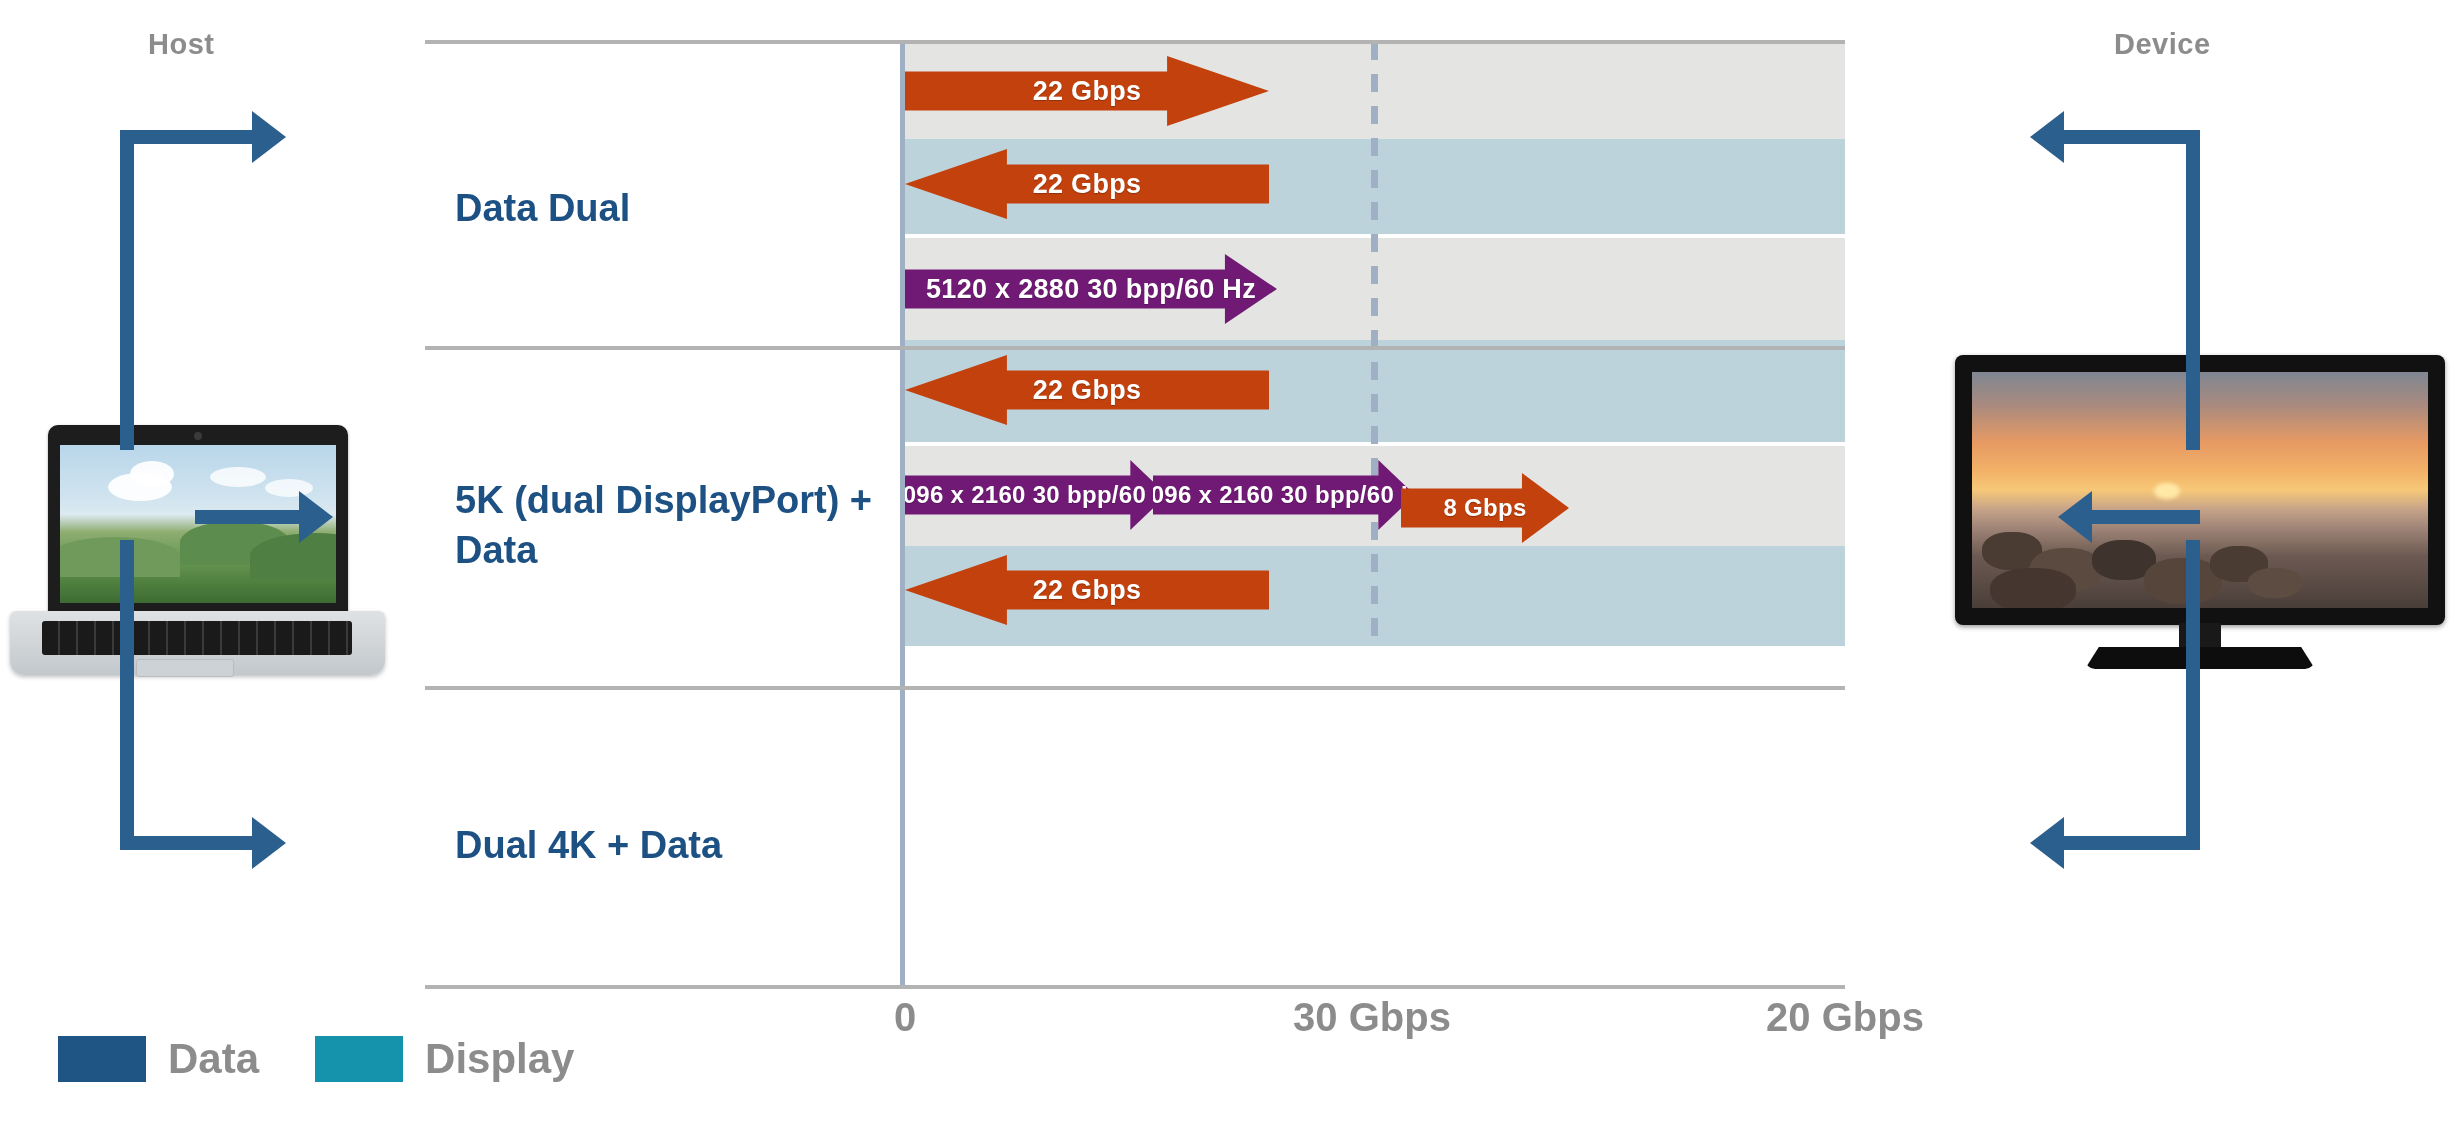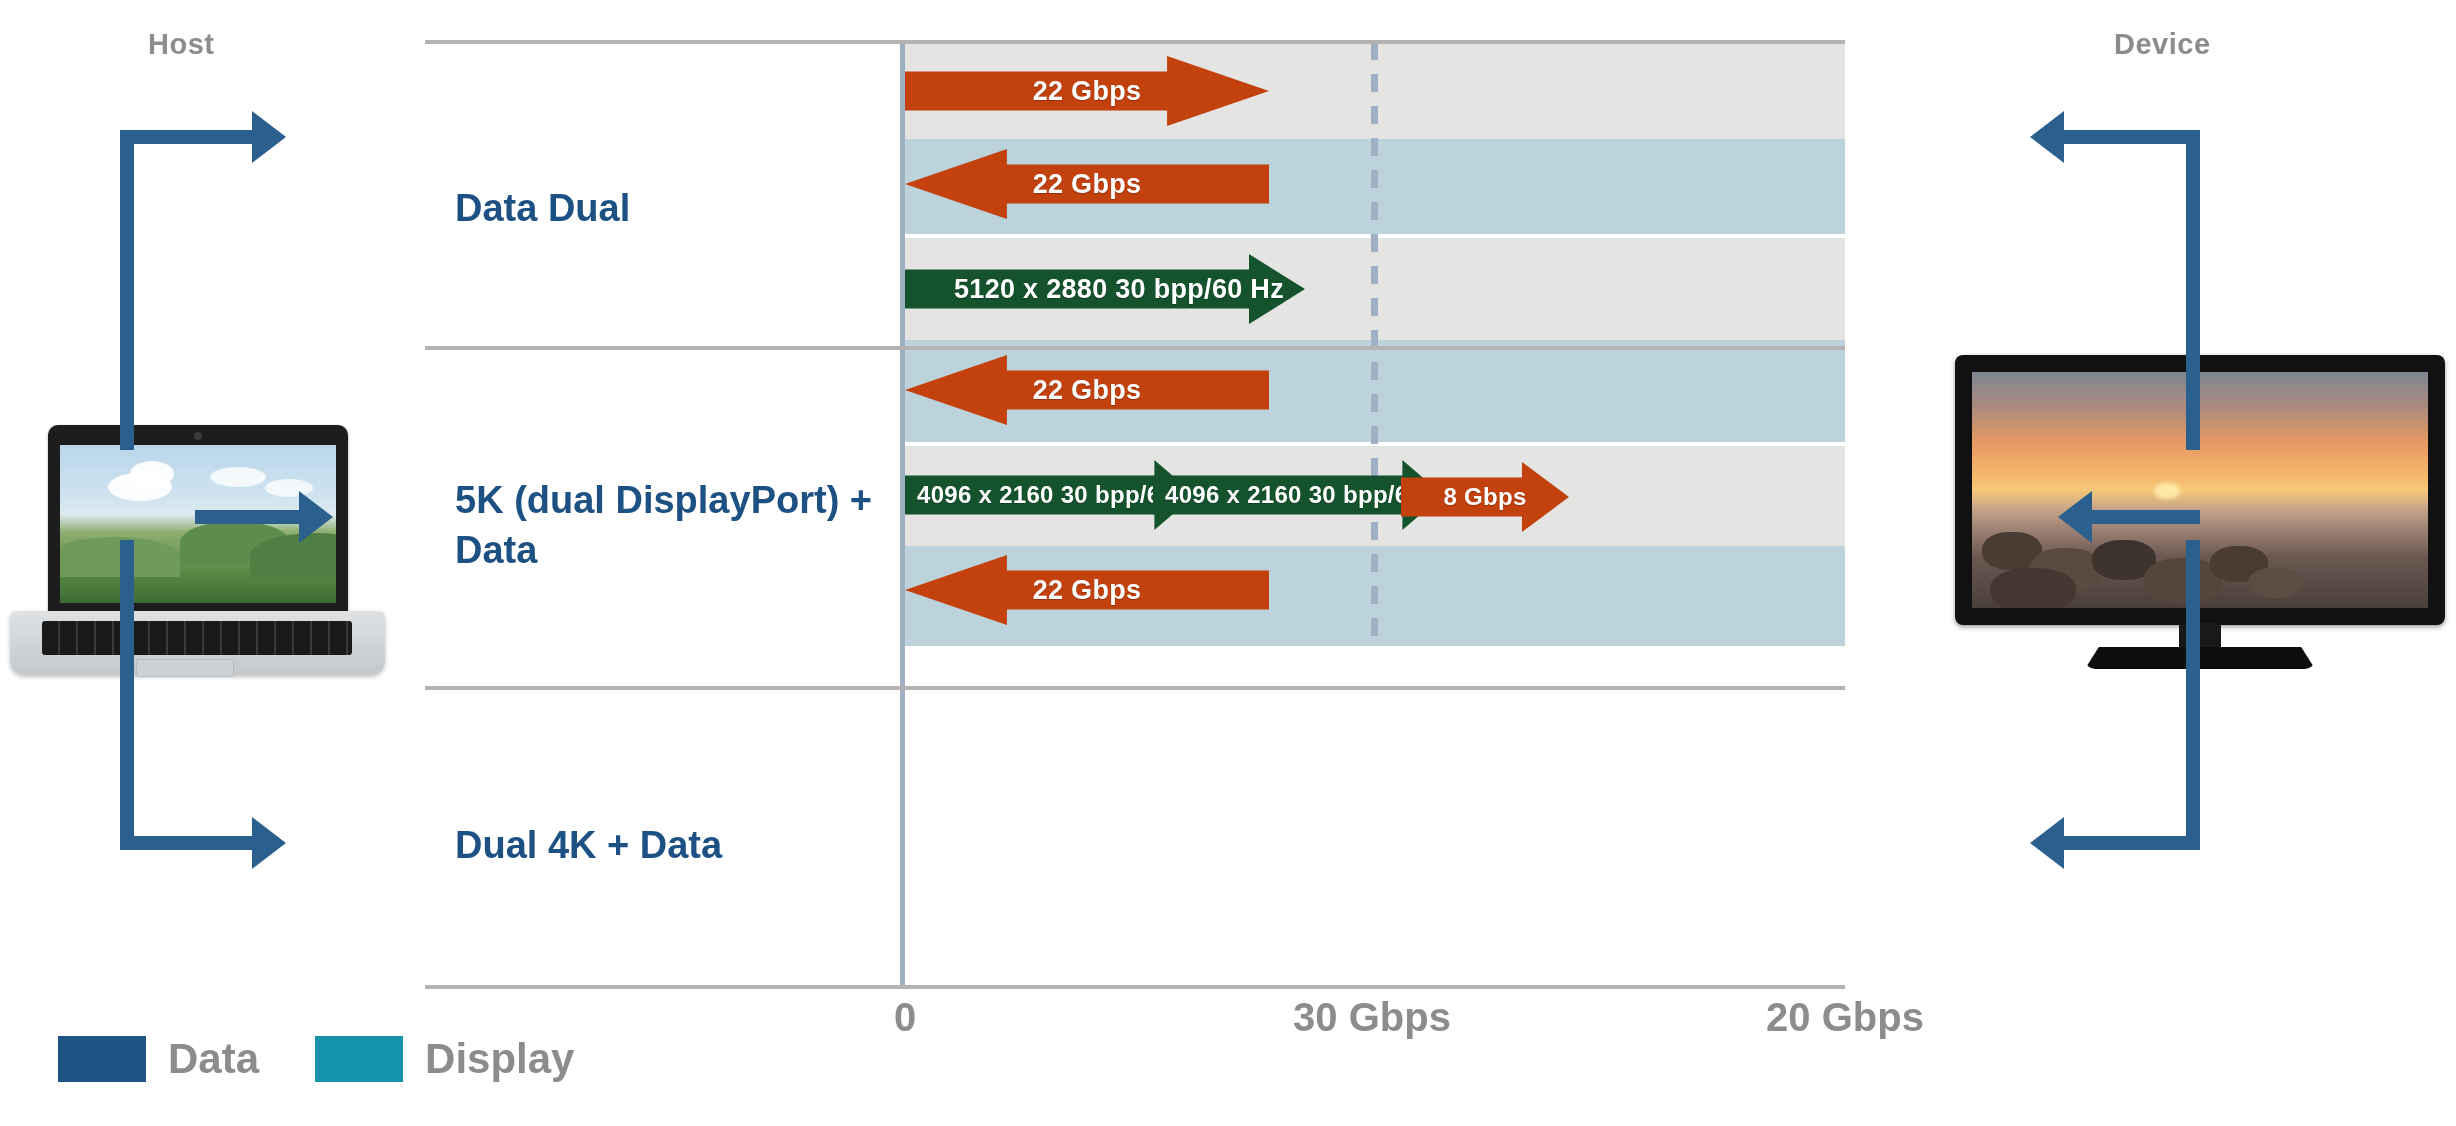--- a/index.html
+++ b/index.html
@@ -22,21 +22,21 @@
   .hsep{position:absolute;height:4px;background:#b3b3b3;}
   .dash-line{position:absolute;width:7px;background:
      repeating-linear-gradient(to bottom,#9fb0c4 0 18px,transparent 18px 32px);}
 
   
   .arrow{position:absolute;display:flex;align-items:center;justify-content:center;
          color:#ffffff;font-size:27px;font-weight:bold;white-space:nowrap;
          letter-spacing:.3px;}
   .arrow span{position:relative;z-index:2;text-shadow:0 1px 1px rgba(0,0,0,.25);}
   .ar-data{background:#c2410c;}
-  .ar-disp{background:#14532d;padding-left:28px;}
+  .ar-disp{background:#701a75;}
   .dir-r{clip-path:polygon(0 22%,72% 22%,72% 0,100% 50%,72% 100%,72% 78%,0 78%);}
   .dir-l{clip-path:polygon(100% 22%,28% 22%,28% 0,0 50%,28% 100%,28% 78%,100% 78%);}
   .dir-r-chev{clip-path:polygon(0 22%,86% 22%,86% 0,100% 50%,86% 100%,86% 78%,0 78%);}
 
   
   .rowlabel{position:absolute;color:#1d5184;font-size:38px;font-weight:bold;
             line-height:1.32;width:470px;}
   .rowlabel .thin{font-weight:bold;}
 
   
@@ -206,21 +206,21 @@
   <div class="arrow ar-data dir-l" style="left:0px;top:313px;width:364px;height:70px;">
     <span>22 Gbps</span>
   </div>
 
   <div class="arrow ar-disp dir-r-chev" style="left:0px;top:418px;width:262px;height:70px;font-size:24px;">
     <span>4096 x 2160 30 bpp/60 Hz</span>
   </div>
   <div class="arrow ar-disp dir-r-chev" style="left:248px;top:418px;width:262px;height:70px;font-size:24px;">
     <span>4096 x 2160 30 bpp/60 Hz</span>
   </div>
-  <div class="arrow ar-data dir-r" style="left:496px;top:420px;width:168px;height:70px;font-size:24px;">
+  <div class="arrow ar-data dir-r" style="left:496px;top:431px;width:168px;height:70px;font-size:24px;">
     <span>8 Gbps</span>
   </div>
   <div class="arrow ar-data dir-l" style="left:0px;top:513px;width:364px;height:70px;">
     <span>22 Gbps</span>
   </div>
 </div>
 
 <div class="hsep" style="left:425px;top:40px;  width:1420px;"></div>
 <div class="hsep" style="left:425px;top:346px; width:1420px;"></div>
 <div class="hsep" style="left:425px;top:686px; width:1420px;"></div>

